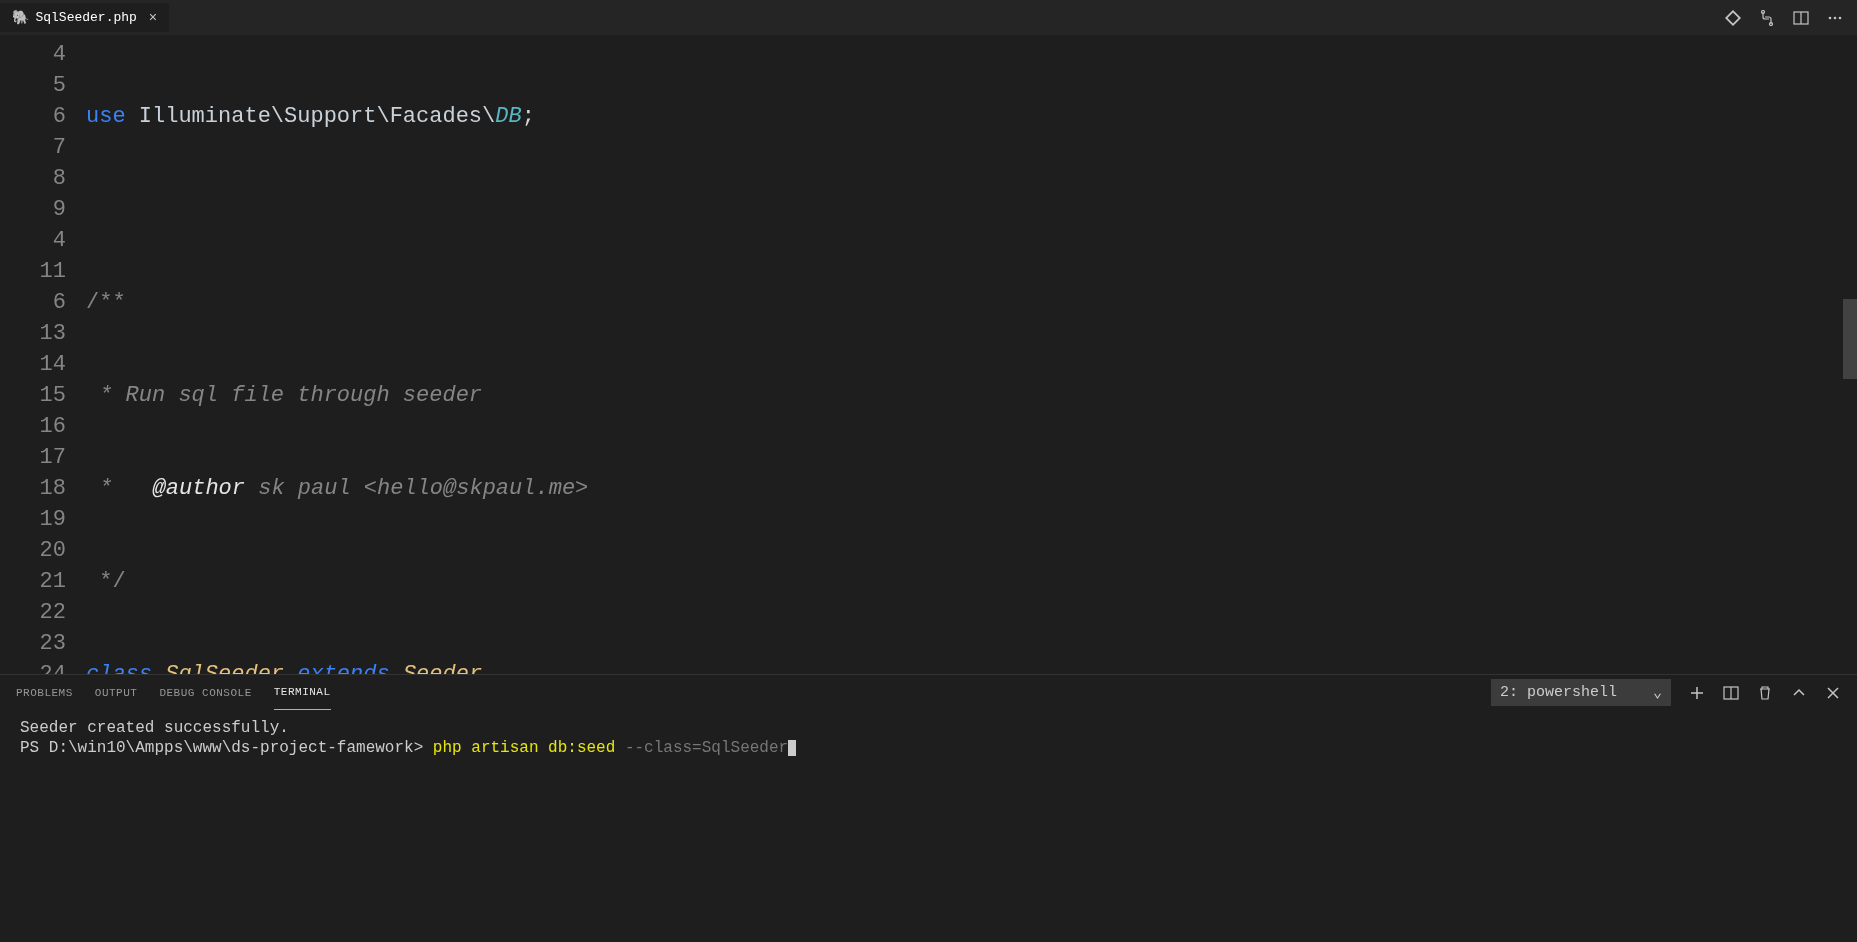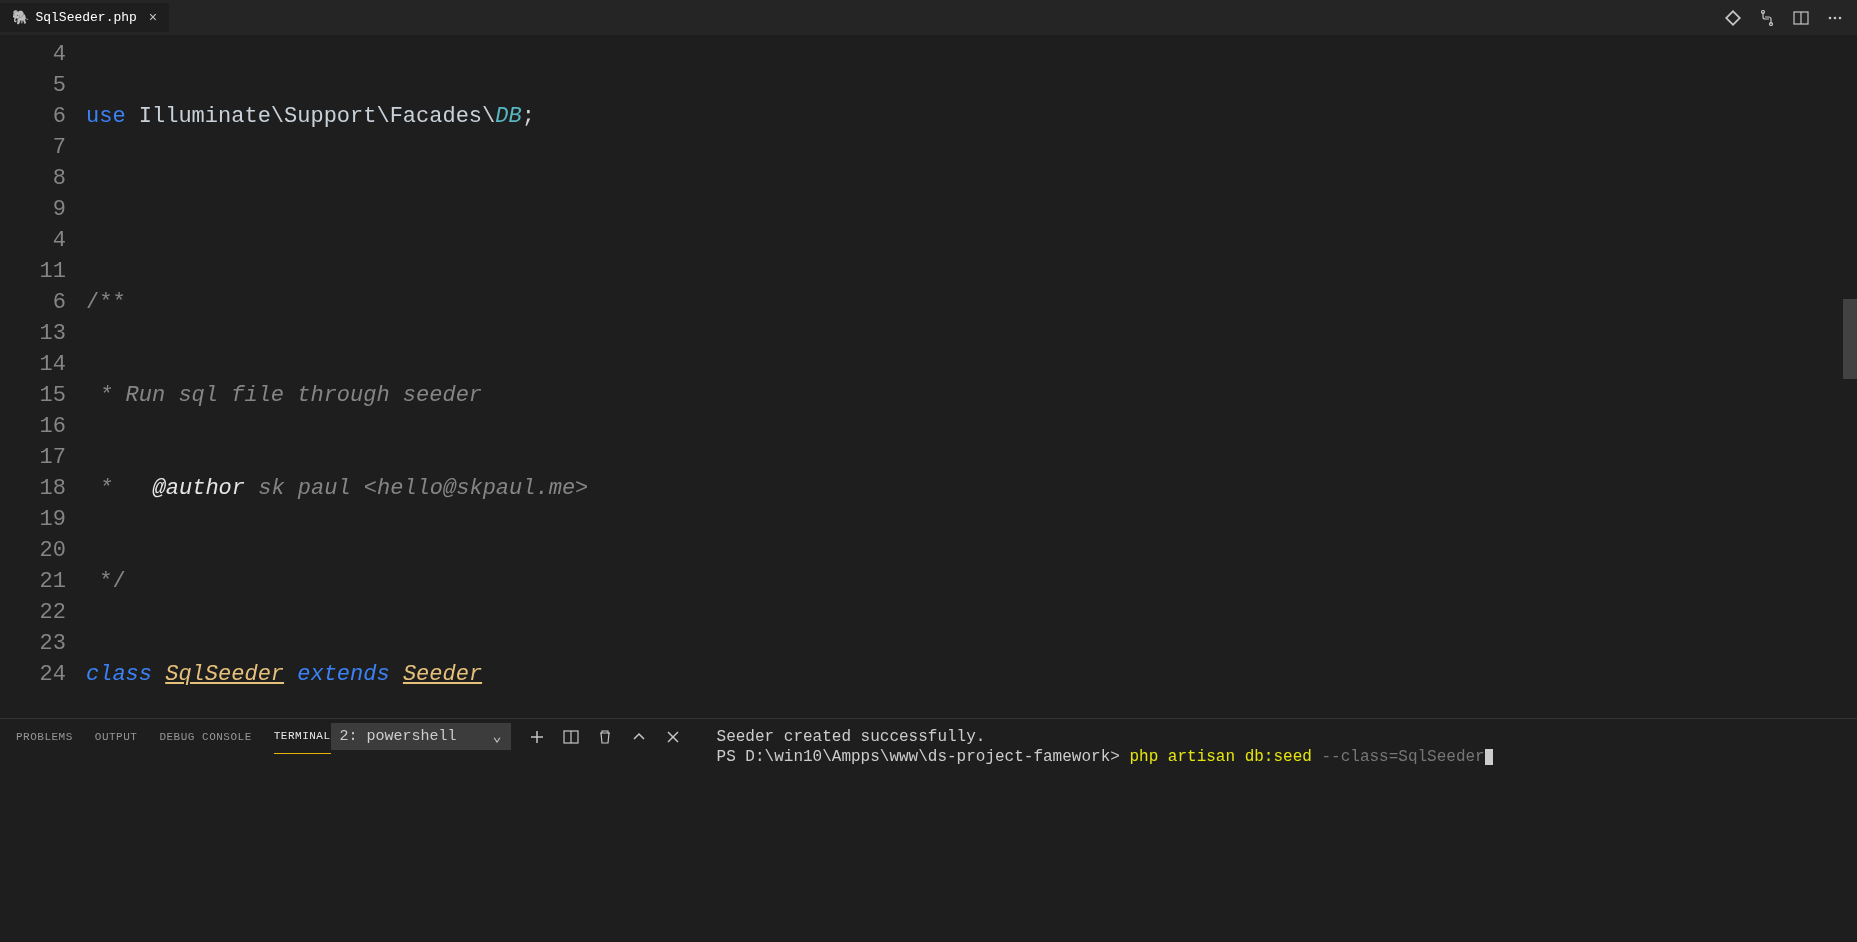--- a/index.html
+++ b/index.html
@@ -90,25 +90,25 @@
     .kw-pink { color: #3b82f6; }
     .white { color: #d4d4d4; }
     .nmsp { color: #c9d1d9; }
     .type-cyan { color: #56b6c2; font-style: italic; }
     .cmt { color: #858585; }
     .cmt-it { color: #858585; font-style: italic; }
     .tag { color: #e5e5e5; margin-left: 27px; }
     .cls-yellow { color: #e5c07b; text-decoration: underline; font-style: italic; }
     .cls-yellow2 { color: #e5c07b; text-decoration: underline; font-style: italic; }
     .panel {
-      height: 224px;
+      height: 268px;
       background: #1e1e1e;
       border-top: 1px solid #333;
       display: flex;
-      flex-direction: row;
+      flex-direction: column;
     }
     .panel-tabs {
       display: flex;
       align-items: center;
       justify-content: space-between;
       padding: 0 16px;
       height: 35px;
     }
     .panel-tab-list {
       display: flex;

